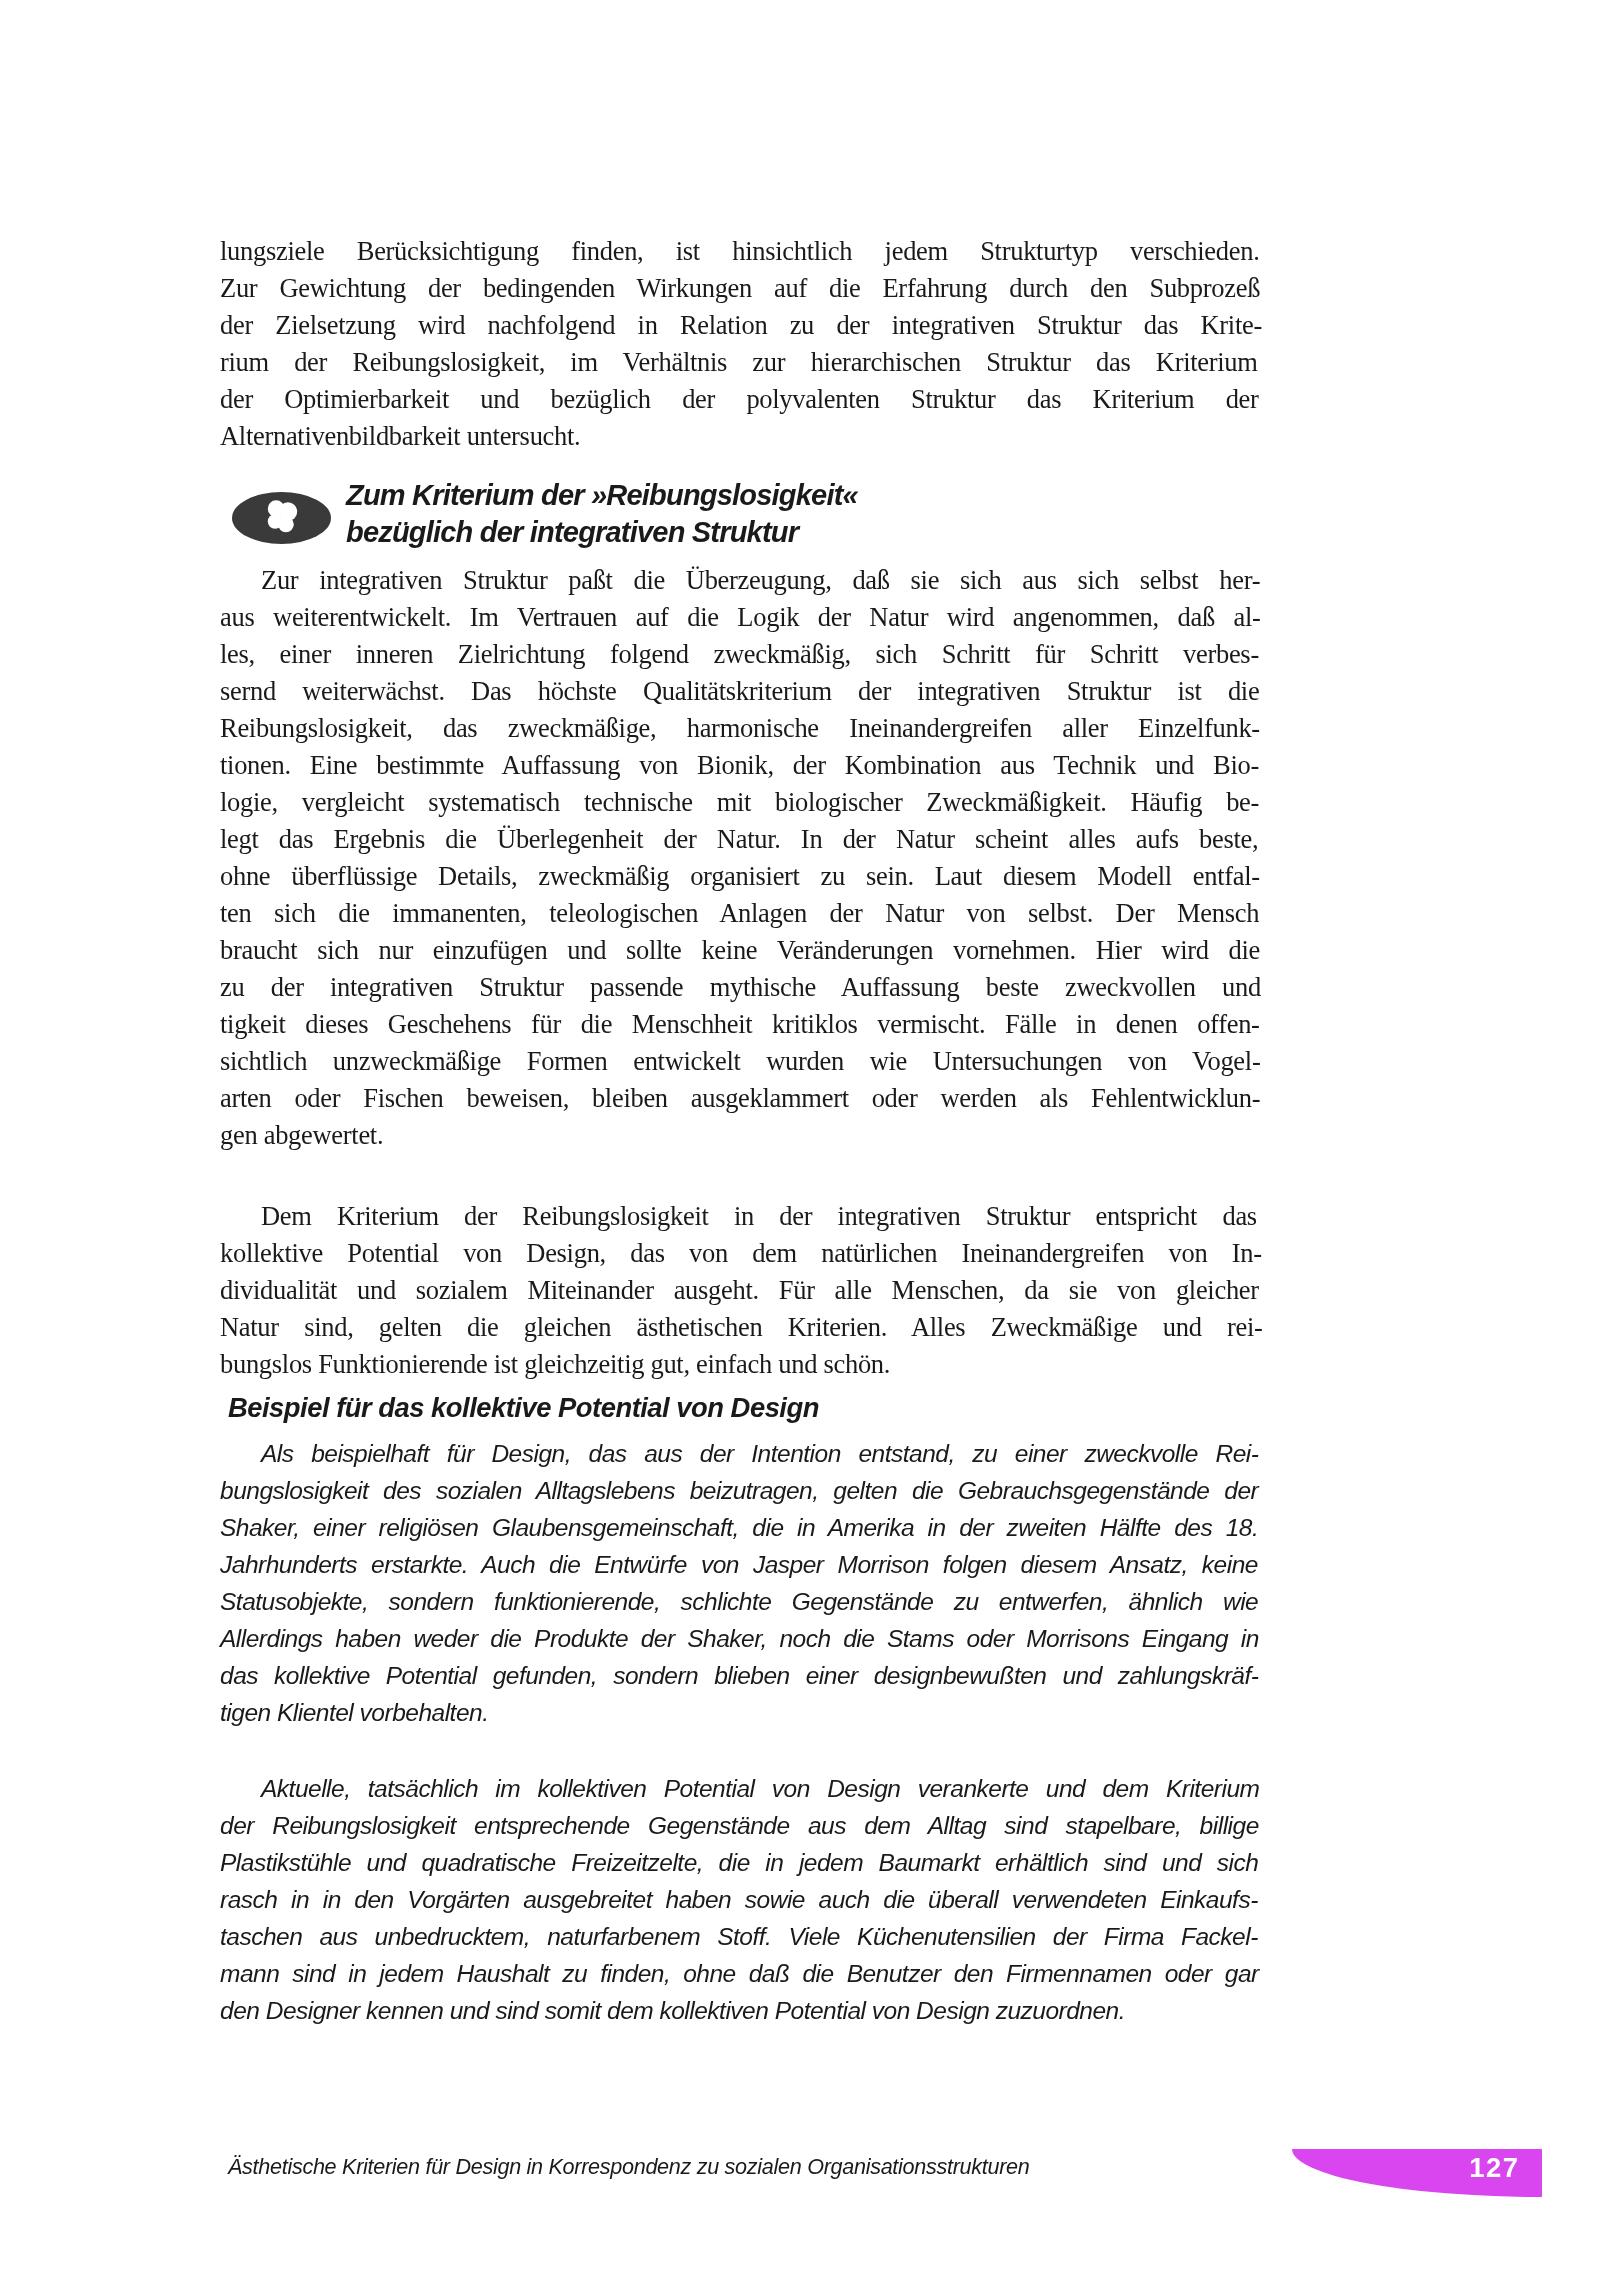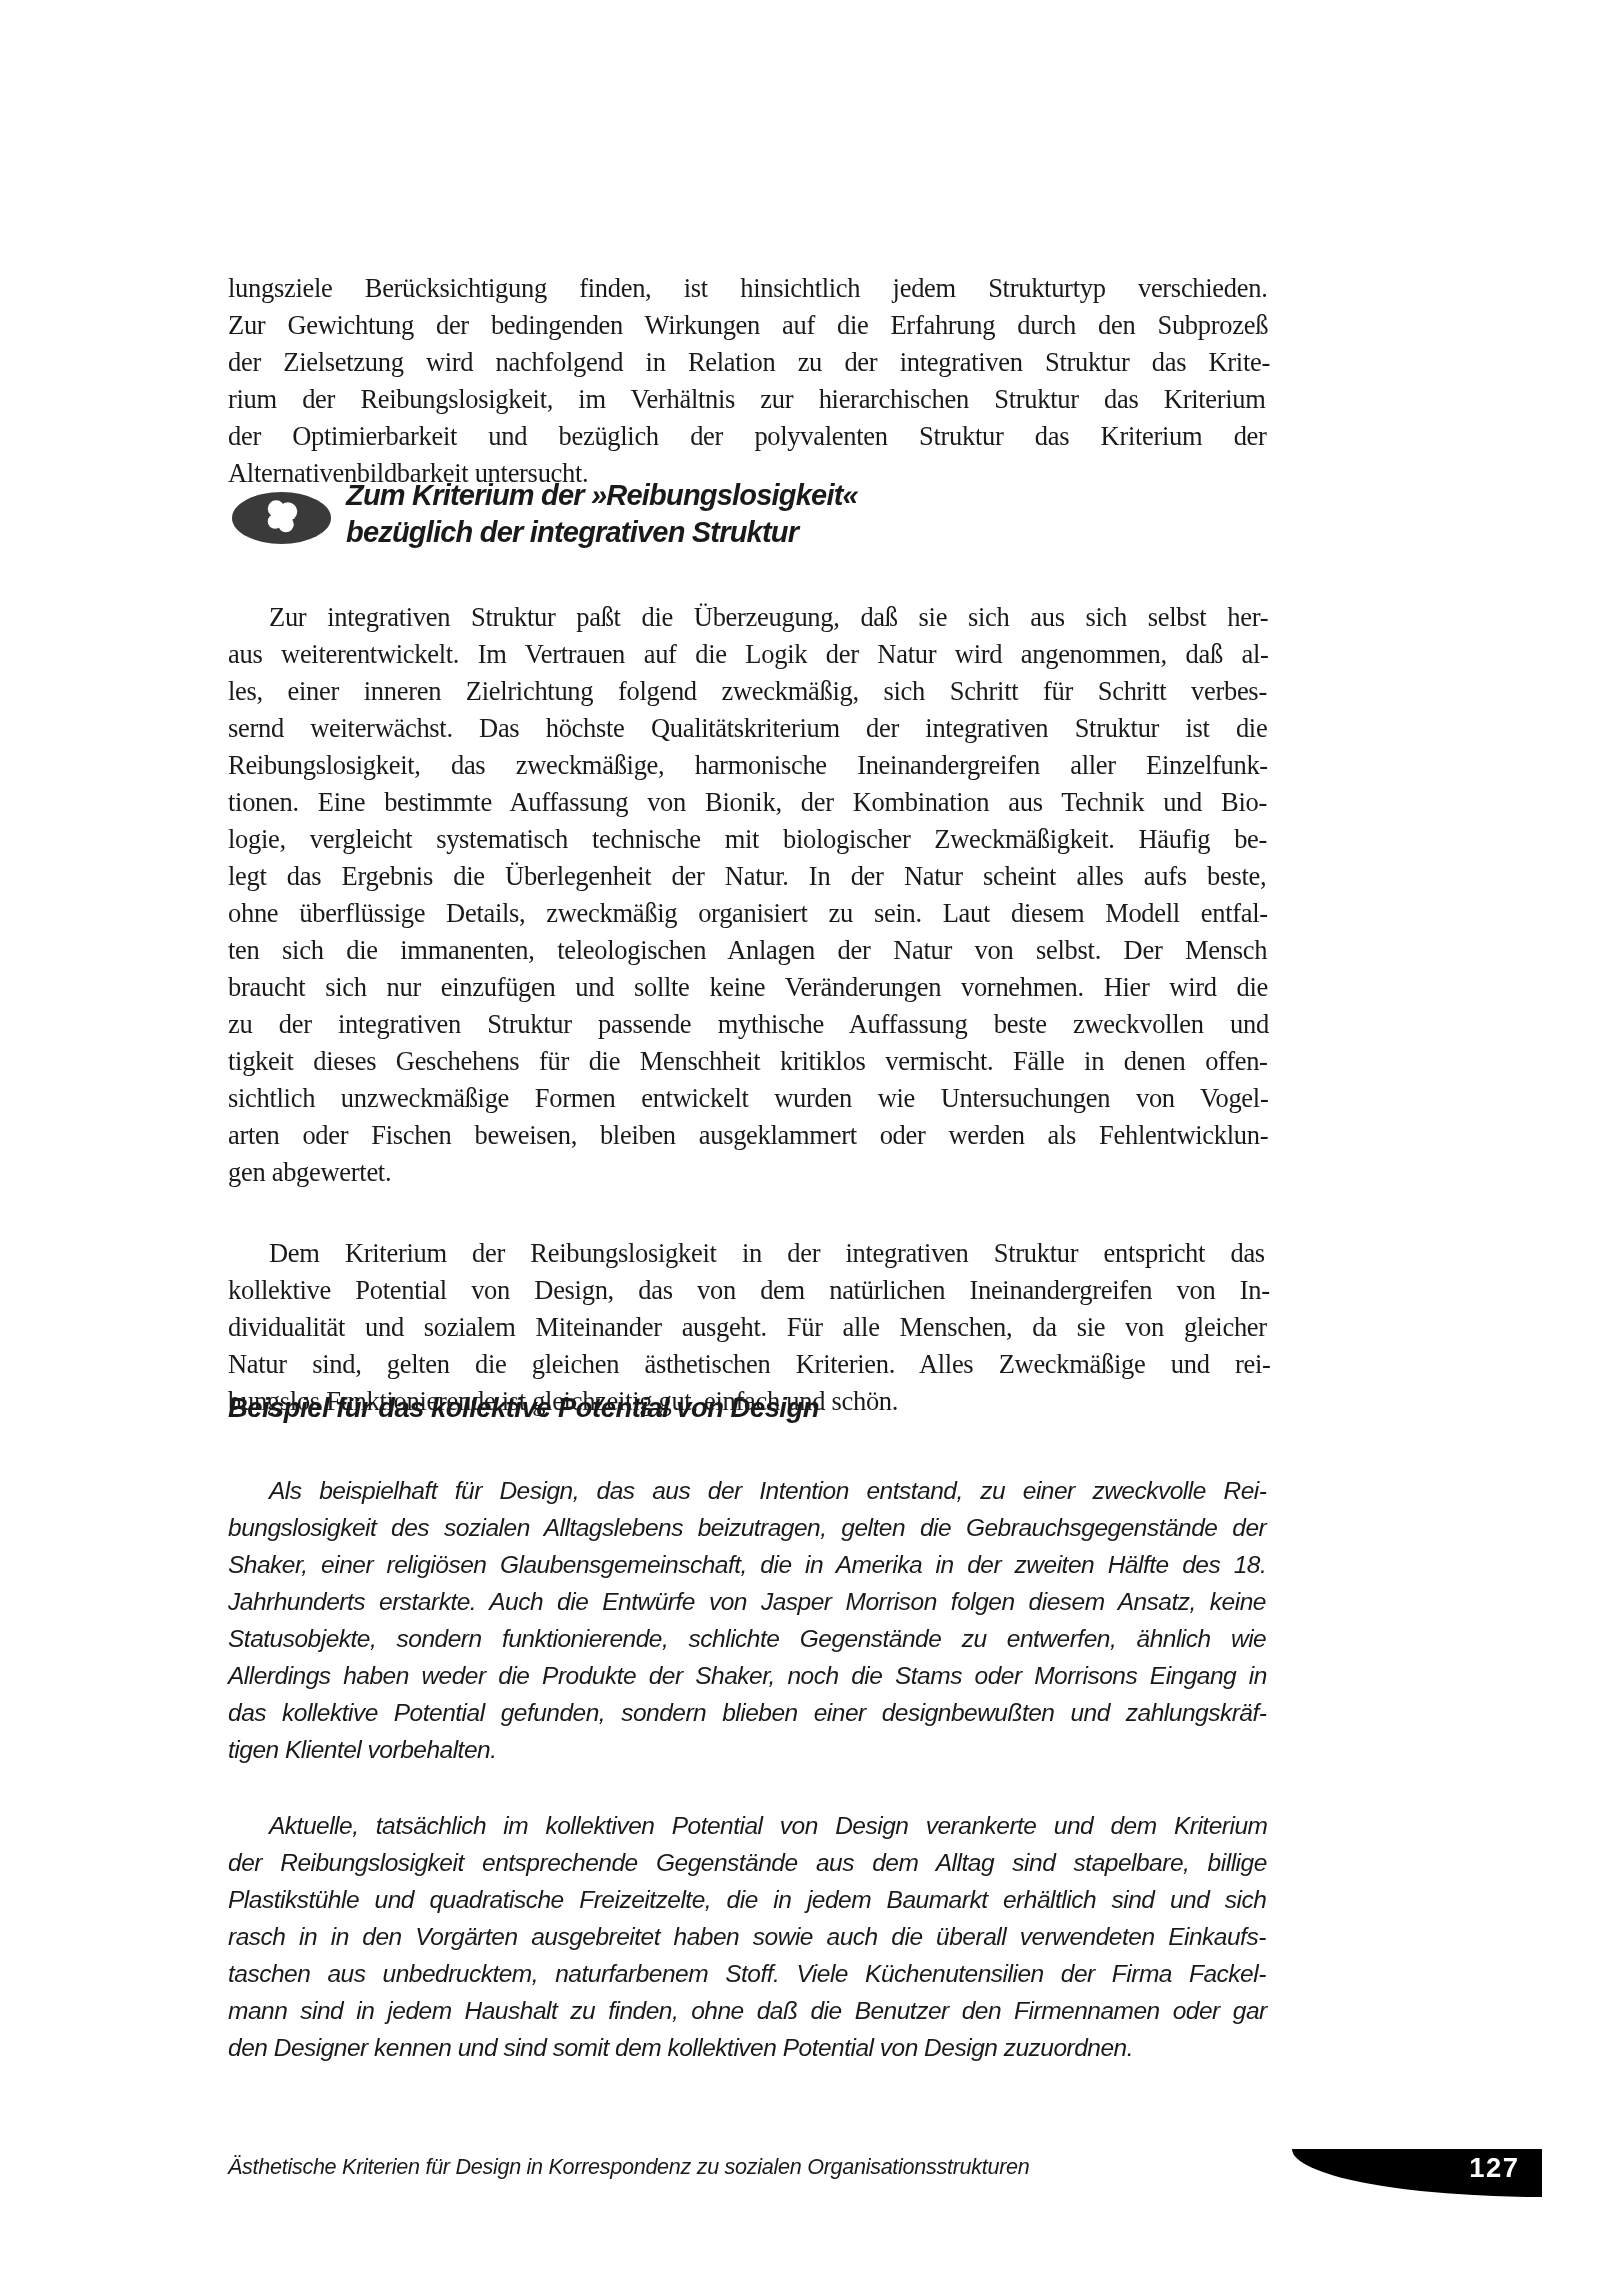--- a/index.html
+++ b/index.html
@@ -5,21 +5,21 @@
   html,body { margin:0; padding:0; background:#ffffff; }
   .page {
     position:relative;
     width:1620px; height:2293px;
     background:#ffffff;
     color:#1a1a1a;
     overflow:hidden;
   }
   .col {
     position:absolute;
-    left:228px; width:1039px;margin-top:37px;
+    left:220px; width:1039px;
   }
   
   .jline {
     line-height:37px;
     height:37px;
     white-space:nowrap;
   }
   .serif .jline { font:26.5px/37px "Liberation Serif", serif; letter-spacing:-0.3px; }
   .ital  .jline { font:italic 24.5px/37px "Liberation Sans", sans-serif; letter-spacing:-0.5px; }
 
@@ -134,18 +134,18 @@
       <div class="jline" style="word-spacing: 12px;"><span>der Reibungslosigkeit entsprechende Gegenstände aus dem Alltag sind stapelbare, billige</span></div>
       <div class="jline" style="word-spacing: 9.2px;"><span>Plastikstühle und quadratische Freizeitzelte, die in jedem Baumarkt erhältlich sind und sich</span></div>
       <div class="jline" style="word-spacing: 7.3px;"><span>rasch in in den Vorgärten ausgebreitet haben sowie auch die überall verwendeten Einkaufs-</span></div>
       <div class="jline" style="word-spacing: 10.8px;"><span>taschen aus unbedrucktem, naturfarbenem Stoff. Viele Küchenutensilien der Firma Fackel-</span></div>
       <div class="jline" style="word-spacing: 6.7px;"><span>mann sind in jedem Haushalt zu finden, ohne daß die Benutzer den Firmennamen oder gar</span></div>
       <div class="jline last"><span>den Designer kennen und sind somit dem kollektiven Potential von Design zuzuordnen.</span></div>
     </div>
 
   <div class="footer-title">Ästhetische Kriterien für Design in Korrespondenz zu sozialen Organisationsstrukturen</div>
 
-  <div class="page-tab" style="background: #000000; text-decoration: underline;">
+  <div class="page-tab" style="background: #d946ef; text-decoration: underline;">
     <span class="pnum">127</span>
   </div>
 
 </div>
 
 
 </body></html>

